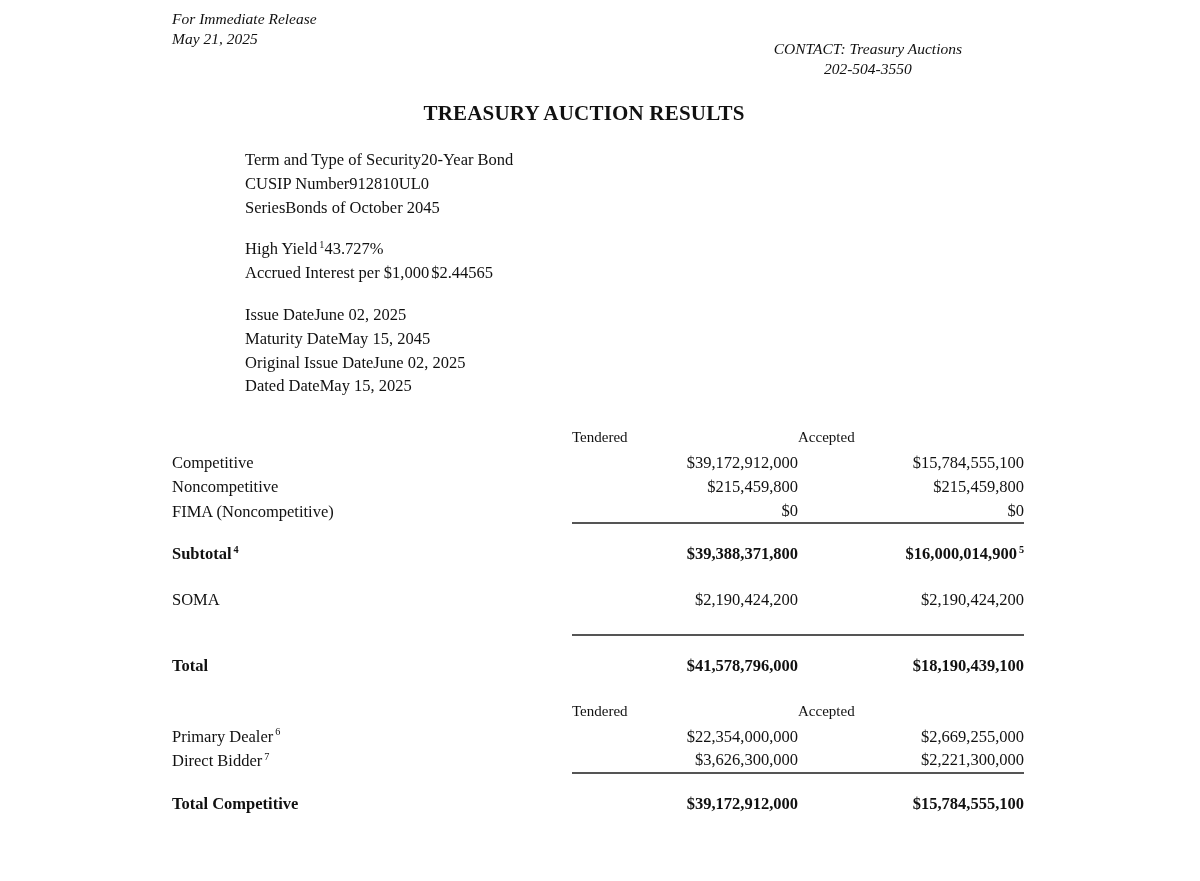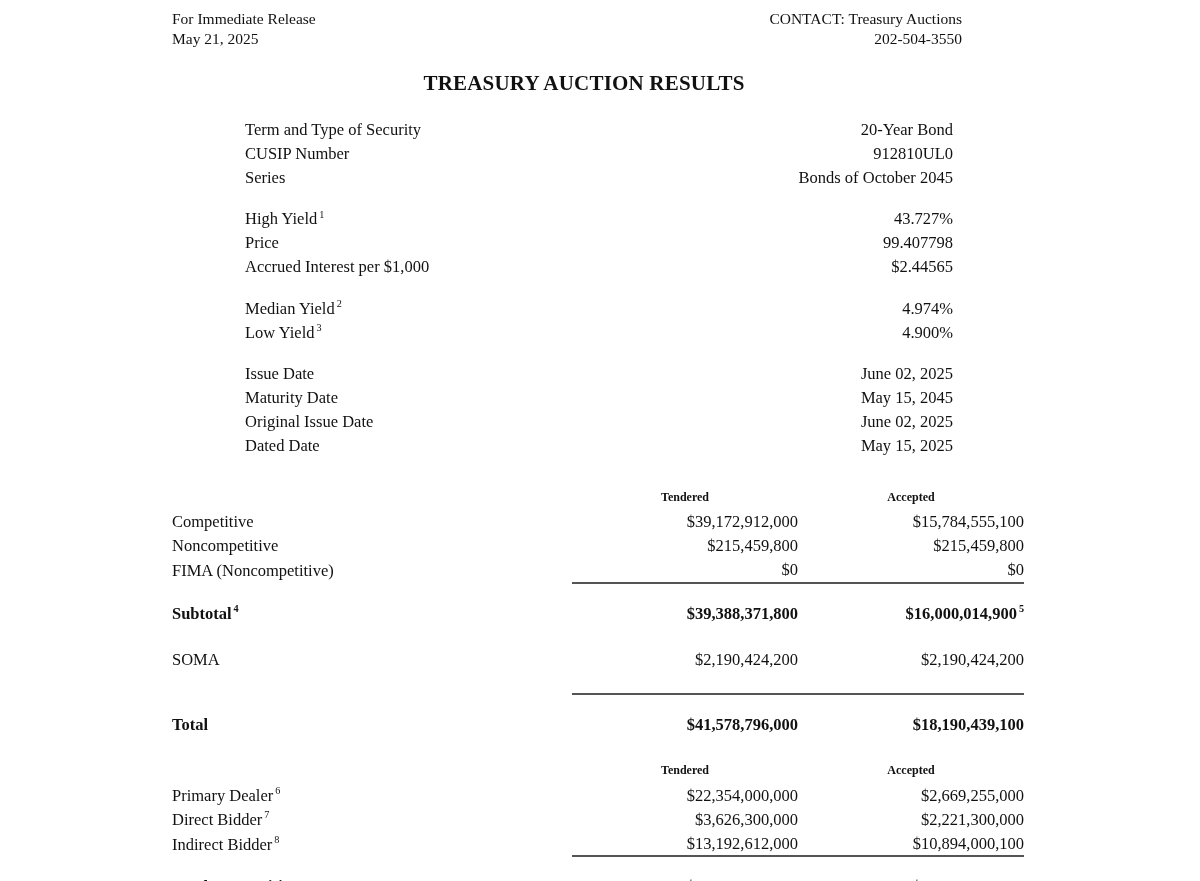--- a/index.html
+++ b/index.html
@@ -24,44 +24,45 @@
   }
 
   
   .press-header {
     display: flex;
     justify-content: space-between;
     align-items: flex-start;
     padding: 9px 238px 0 172px;
     font-size: 15.5px;
     line-height: 20px;
+    font-style: italic;
   }
   .press-header .left { text-align: left; }
-  .press-header .right { text-align: right; }
+  .press-header .right { text-align: center; margin-top: 30px; }
 
   
   .doc-title {
     text-align: center;
     font-size: 21px;
     font-weight: bold;
     letter-spacing: 0.2px;
     margin-top: 22px;
     padding-right: 32px;
   }
 
   
   .detail-block {
     margin-top: 22px;
     padding: 0 247px 0 245px;
   }
   .detail-block.gap { margin-top: 18px; }
 
   .detail-row {
     display: flex;
-    justify-content: space-between;
+    justify-content: flex-start;
     align-items: baseline;
     font-size: 16.5px;
     line-height: 23.8px;
     white-space: nowrap;
   }
   .detail-row .d-label { text-align: left; }
   .detail-row .d-value { text-align: right; }
 
   sup.fn {
     font-size: 0.62em;
@@ -84,23 +85,23 @@
 
   .amount-table th,
   .amount-table td {
     padding: 0;
     line-height: 23.8px;
     vertical-align: bottom;
     white-space: nowrap;
   }
   .amount-table th.h-label { }
   .amount-table th.h-num {
-    text-align: center;
-    font-weight: bold;
-    font-size: 12px;
+    text-align: left;
+    font-weight: normal;
+    font-size: 15px;
     padding-bottom: 1px;
   }
   .amount-table td.t-label { text-align: left; }
   .amount-table td.t-num { text-align: right; }
 
   .amount-table tr.bold td { font-weight: bold; }
 
   
   .amount-table tr.ruled td.t-num {
     border-top: 2.5px solid #555555;
@@ -144,39 +145,25 @@
       <span class="d-value">Bonds of October 2045</span>
     </div>
   </div>
 
   <div class="detail-block gap">
     <div class="detail-row">
       <span class="d-label"><span>High Yield</span><sup class="fn">1</sup></span>
       <span class="d-value">43.727%</span>
     </div>
     <div class="detail-row">
-      <span class="d-label"><span>Price</span><sup class="fn"></sup></span>
-      <span class="d-value">99.407798</span>
-    </div>
-    <div class="detail-row">
       <span class="d-label"><span>Accrued Interest per $1,000</span><sup class="fn"></sup></span>
       <span class="d-value">$2.44565</span>
     </div>
   </div>
 
-  <div class="detail-block gap">
-    <div class="detail-row">
-      <span class="d-label"><span>Median Yield</span><sup class="fn">2</sup></span>
-      <span class="d-value">4.974%</span>
-    </div>
-    <div class="detail-row">
-      <span class="d-label"><span>Low Yield</span><sup class="fn">3</sup></span>
-      <span class="d-value">4.900%</span>
-    </div>
-  </div>
 
   <div class="detail-block gap">
     <div class="detail-row">
       <span class="d-label">Issue Date</span>
       <span class="d-value">June 02, 2025</span>
     </div>
     <div class="detail-row">
       <span class="d-label">Maturity Date</span>
       <span class="d-value">May 15, 2045</span>
     </div>
@@ -264,25 +251,20 @@
       <tr>
         <td class="t-label"><span>Primary Dealer</span><sup class="fn">6</sup></td>
         <td class="t-num">$22,354,000,000</td>
         <td class="t-num">$2,669,255,000</td>
       </tr>
       <tr>
         <td class="t-label"><span>Direct Bidder</span><sup class="fn">7</sup></td>
         <td class="t-num">$3,626,300,000</td>
         <td class="t-num">$2,221,300,000</td>
       </tr>
-      <tr>
-        <td class="t-label"><span>Indirect Bidder</span><sup class="fn">8</sup></td>
-        <td class="t-num">$13,192,612,000</td>
-        <td class="t-num">$10,894,000,100</td>
-      </tr>
       <tr class="bold ruled">
         <td class="t-label">Total Competitive</td>
         <td class="t-num">$39,172,912,000</td>
         <td class="t-num">$15,784,555,100</td>
       </tr>
     </tbody>
   </table>
 
 </div>
 

